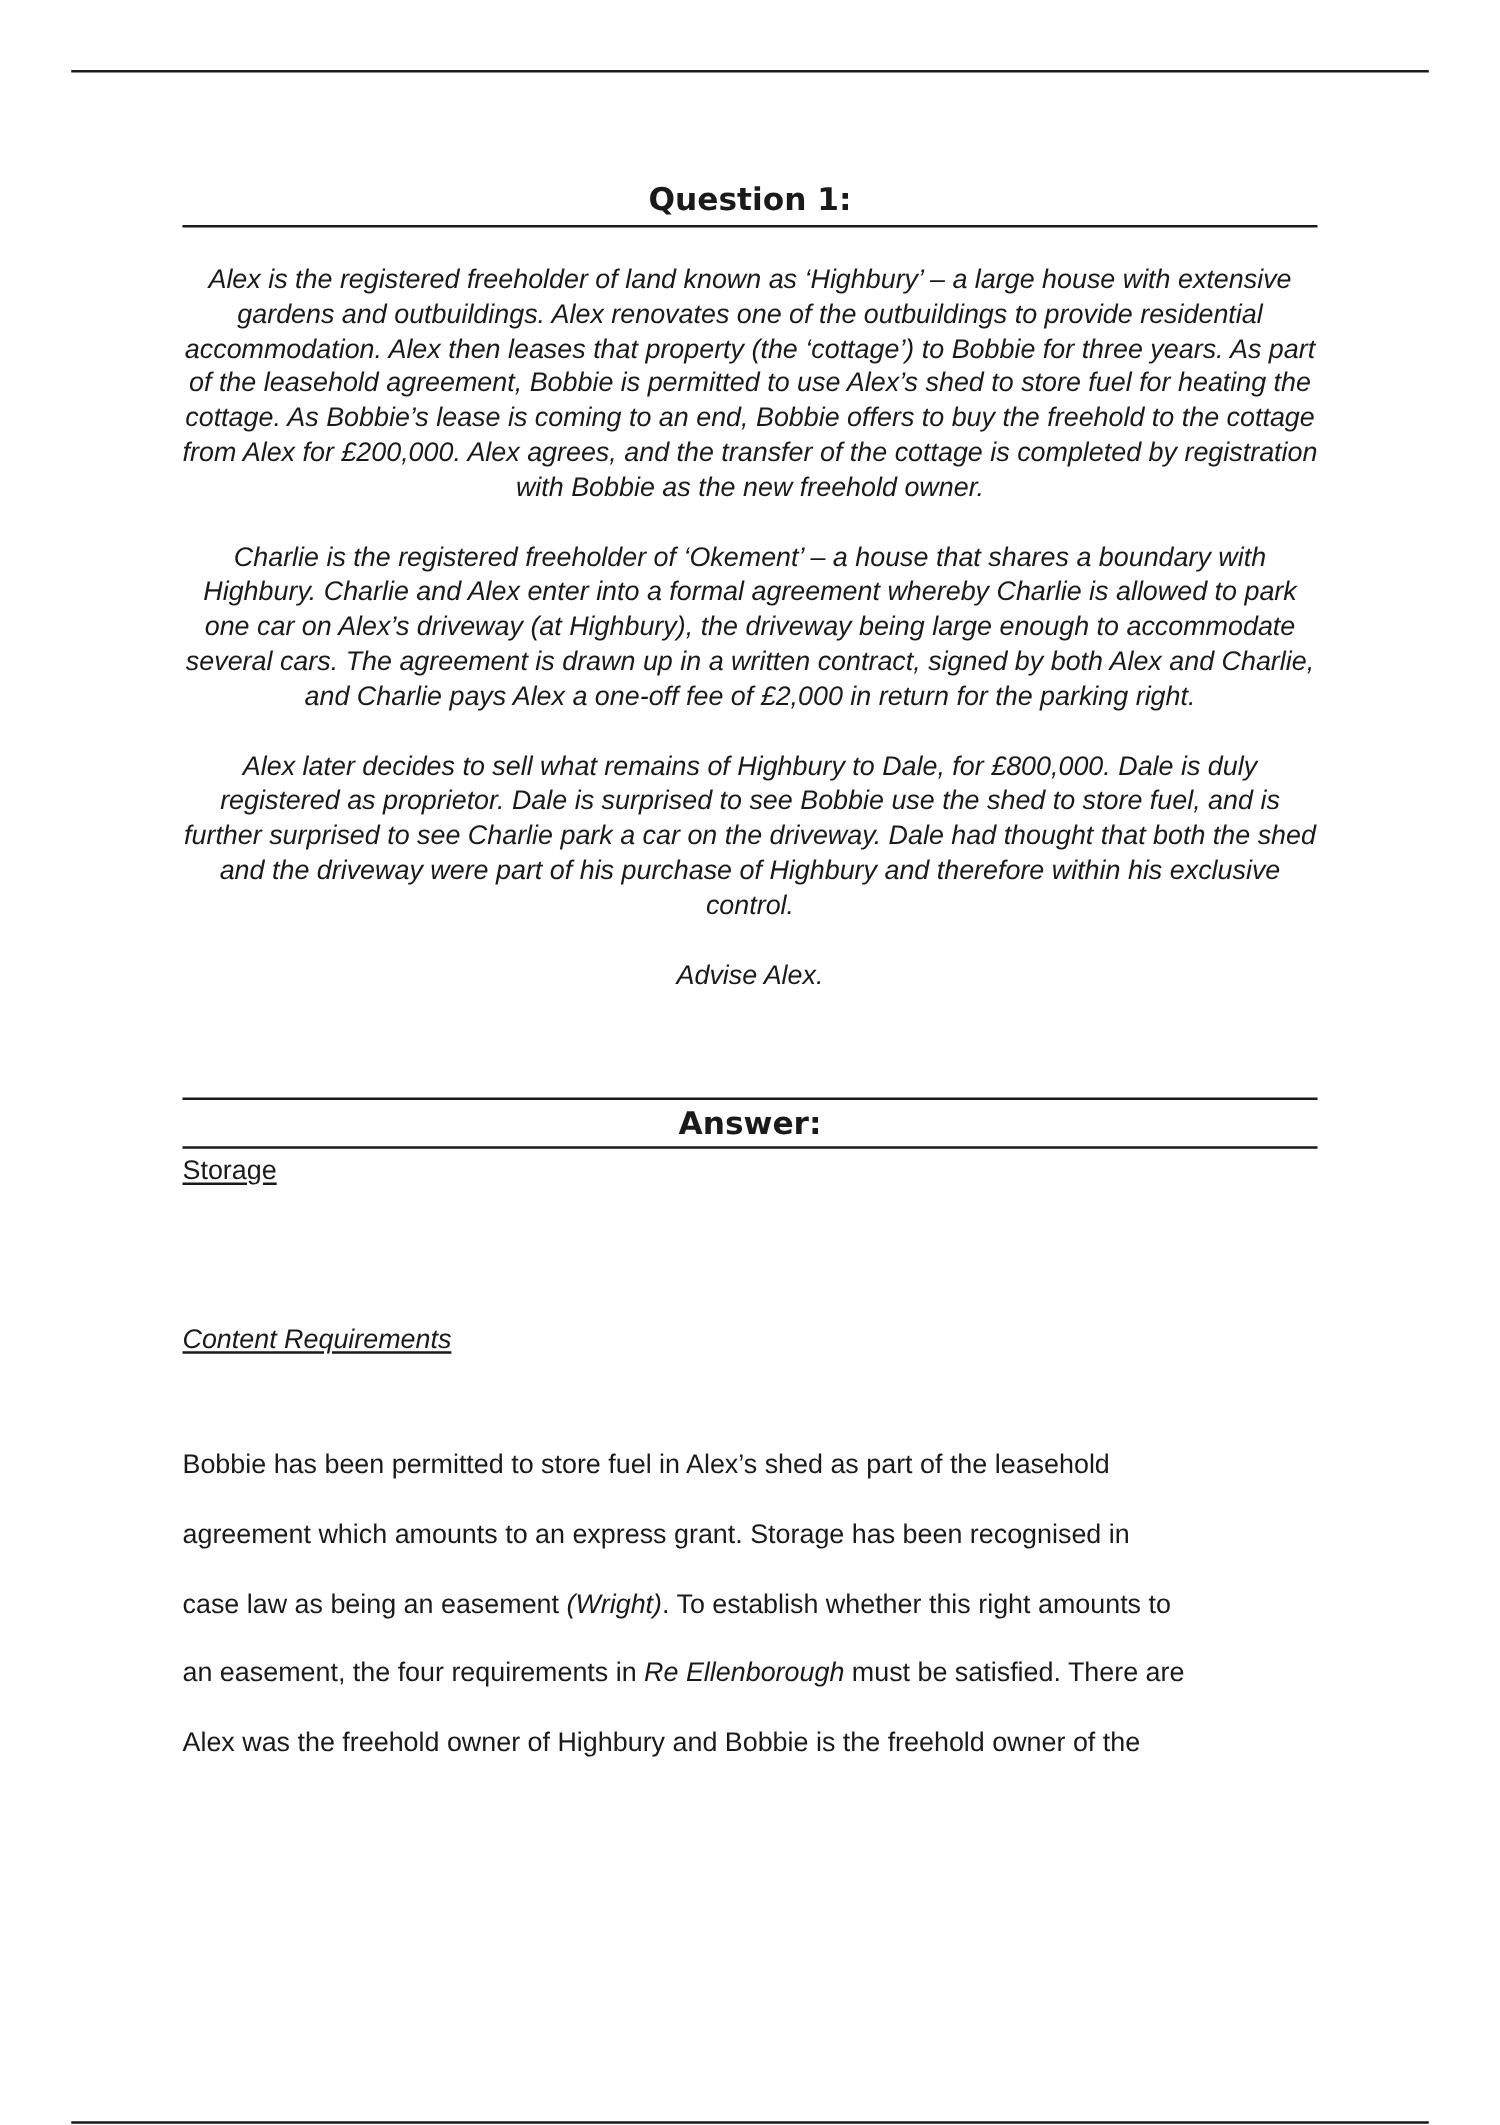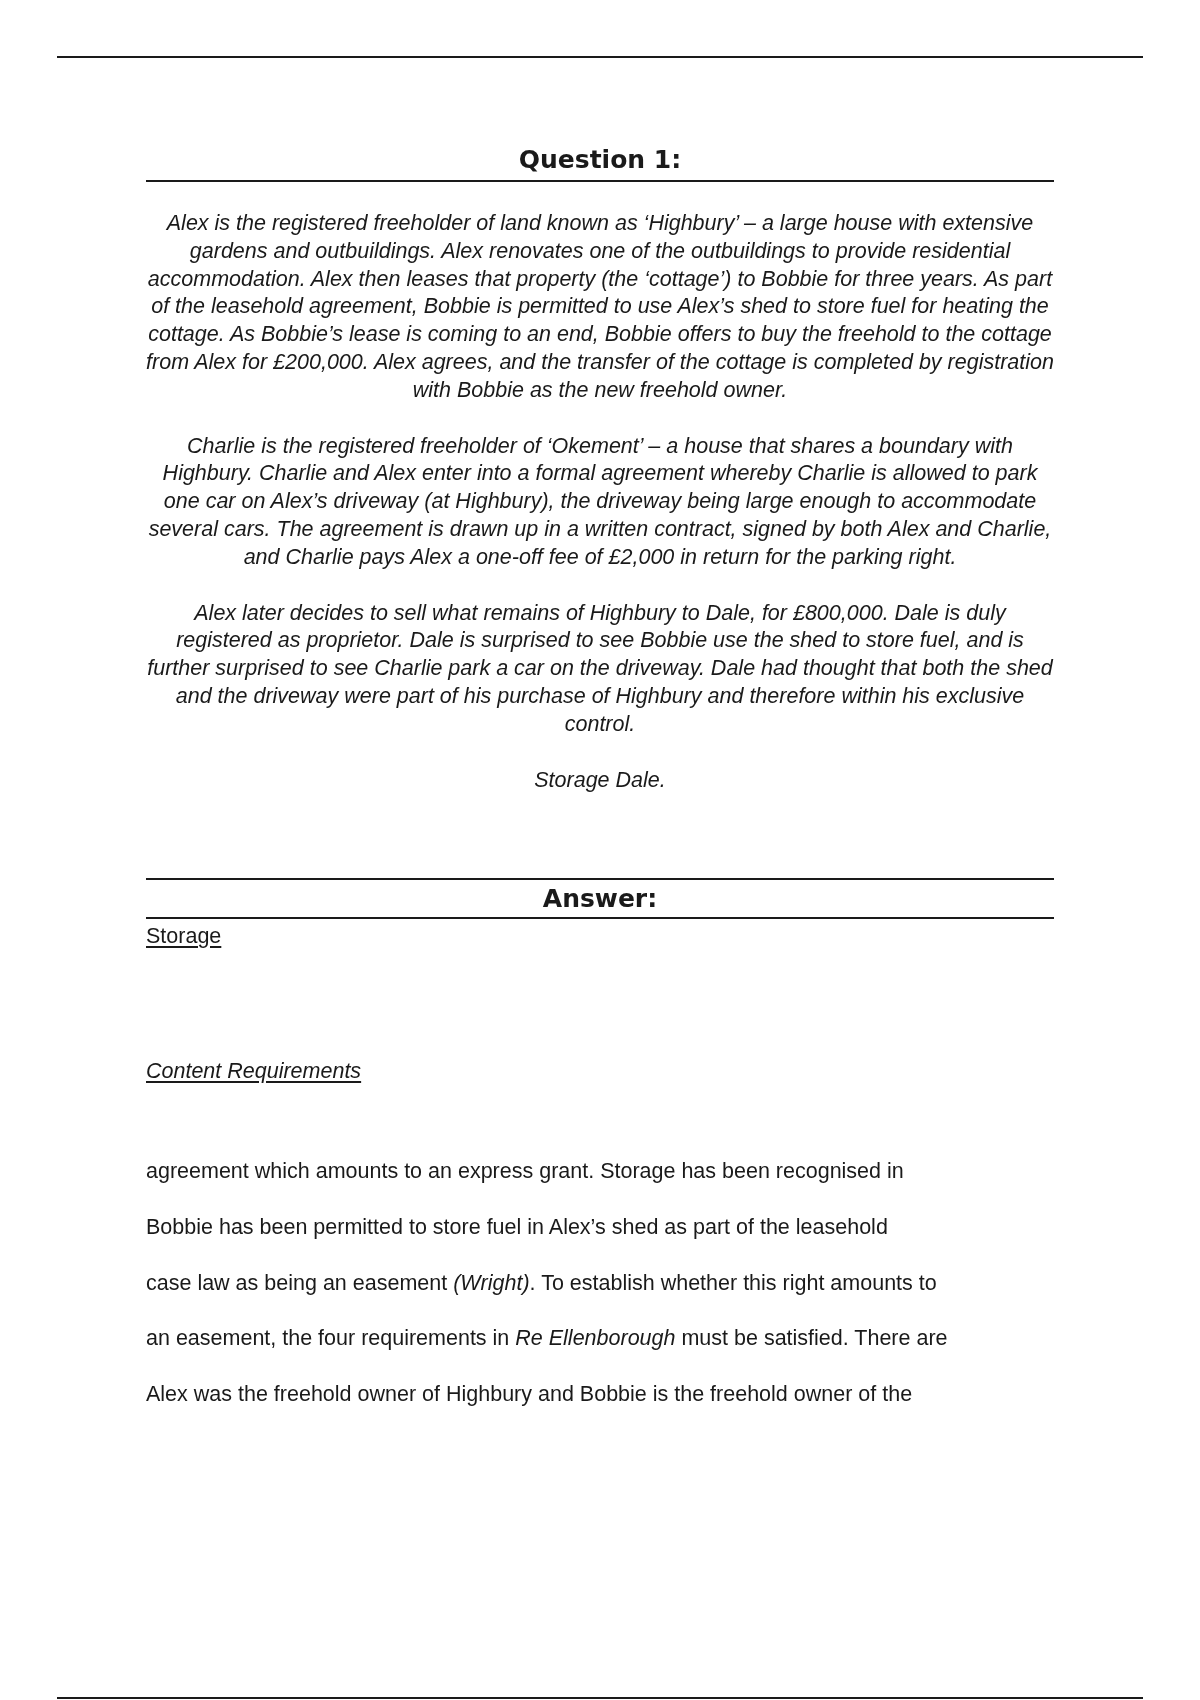--- a/index.html
+++ b/index.html
@@ -44,32 +44,32 @@
 <div class="page-rule rule-top"></div>
 
 <div class="content">
   <div class="heading q-title">Question 1:</div>
   <div class="hrule q-rule"></div>
 
   <div class="question q1">
     <p>Alex is the registered freeholder of land known as ‘Highbury’ – a large house with extensive gardens and outbuildings. Alex renovates one of the outbuildings to provide residential accommodation. Alex then leases that property (the ‘cottage’) to Bobbie for three years. As part of the leasehold agreement, Bobbie is permitted to use Alex’s shed to store fuel for heating the cottage. As Bobbie’s lease is coming to an end, Bobbie offers to buy the freehold to the cottage from Alex for £200,000. Alex agrees, and the transfer of the cottage is completed by registration with Bobbie as the new freehold owner.</p>
     <p>Charlie is the registered freeholder of ‘Okement’ – a house that shares a boundary with Highbury. Charlie and Alex enter into a formal agreement whereby Charlie is allowed to park one car on Alex’s driveway (at Highbury), the driveway being large enough to accommodate several cars. The agreement is drawn up in a written contract, signed by both Alex and Charlie, and Charlie pays Alex a one-off fee of £2,000 in return for the parking right.</p>
     <p>Alex later decides to sell what remains of Highbury to Dale, for £800,000. Dale is duly registered as proprietor. Dale is surprised to see Bobbie use the shed to store fuel, and is further surprised to see Charlie park a car on the driveway. Dale had thought that both the shed and the driveway were part of his purchase of Highbury and therefore within his exclusive control.</p>
-    <p>Storage Dale.</p>
+    <p>Advise Alex.</p>
   </div>
 
   <div class="hrule a-rule-top"></div>
   <div class="heading a-title">Answer:</div>
   <div class="hrule a-rule-bot"></div>
 
   <div class="sub sub-storage">Storage</div>
   <div class="sub sub-content">Content Requirements</div>
 
   <div class="answer">
+    <span class="ln"><span>Bobbie has been permitted to store fuel in Alex’s shed as part of the leasehold</span></span>
     <span class="ln"><span>agreement which amounts to an express grant. Storage has been recognised in</span></span>
-    <span class="ln"><span>Bobbie has been permitted to store fuel in Alex’s shed as part of the leasehold</span></span>
     <span class="ln"><span>case law as being an easement </span><em>(Wright)</em><span>. To establish whether this right amounts to</span></span>
     <span class="ln"><span>an easement, the four requirements in </span><em>Re Ellenborough</em><span> must be satisfied. There are</span></span>
     <span class="ln"><span>Alex was the freehold owner of Highbury and Bobbie is the freehold owner of the</span></span>
   </div>
 </div>
 
 <div class="page-rule rule-bottom"></div>
 
 </body></html>

